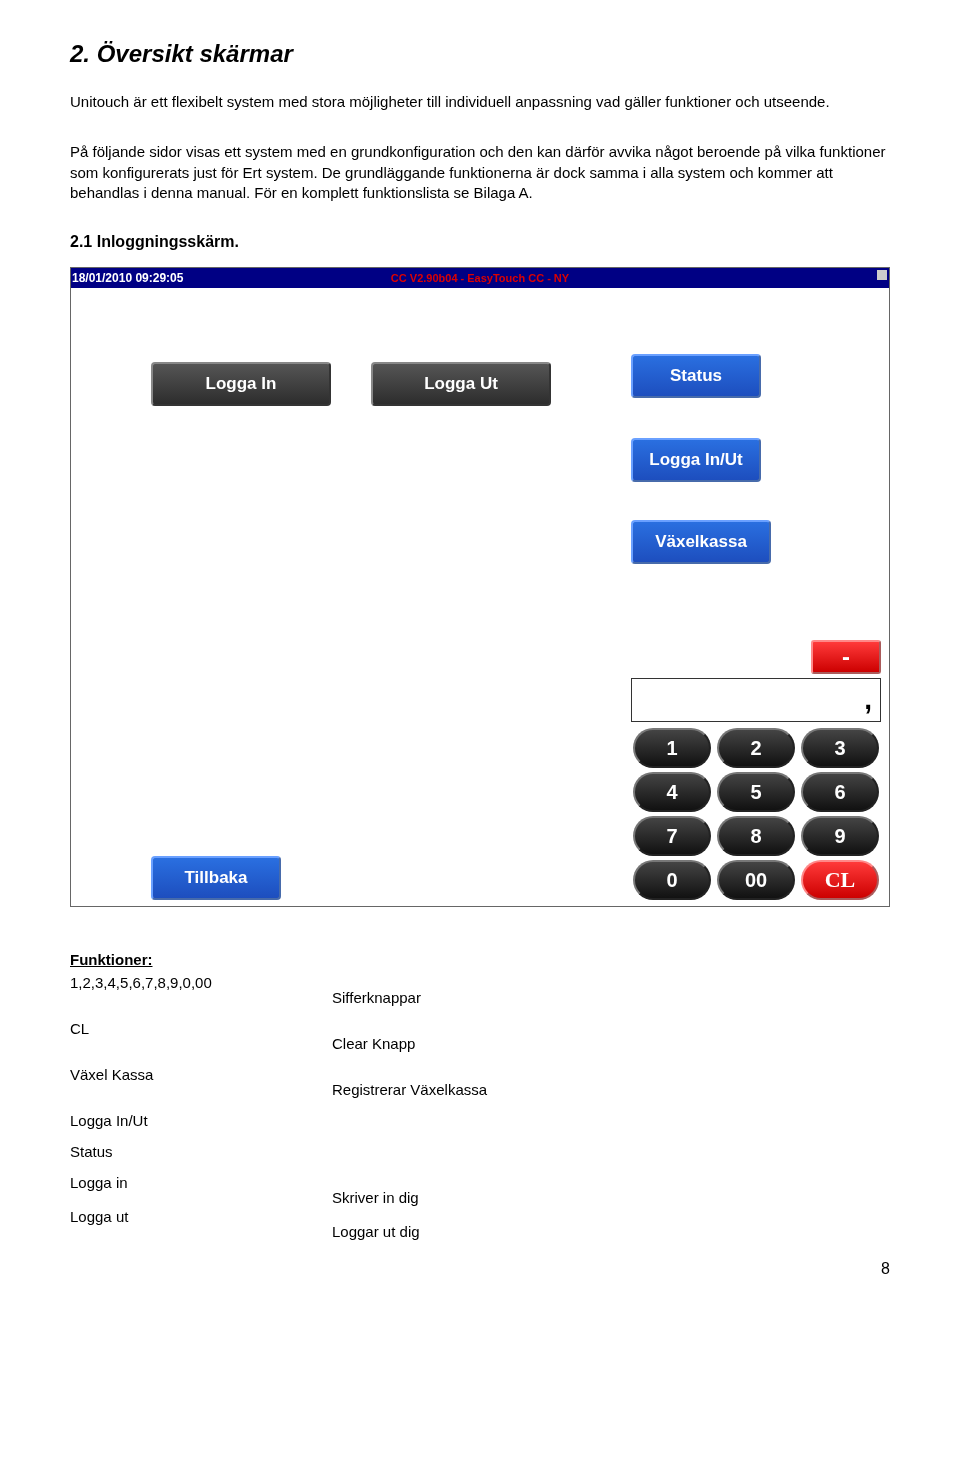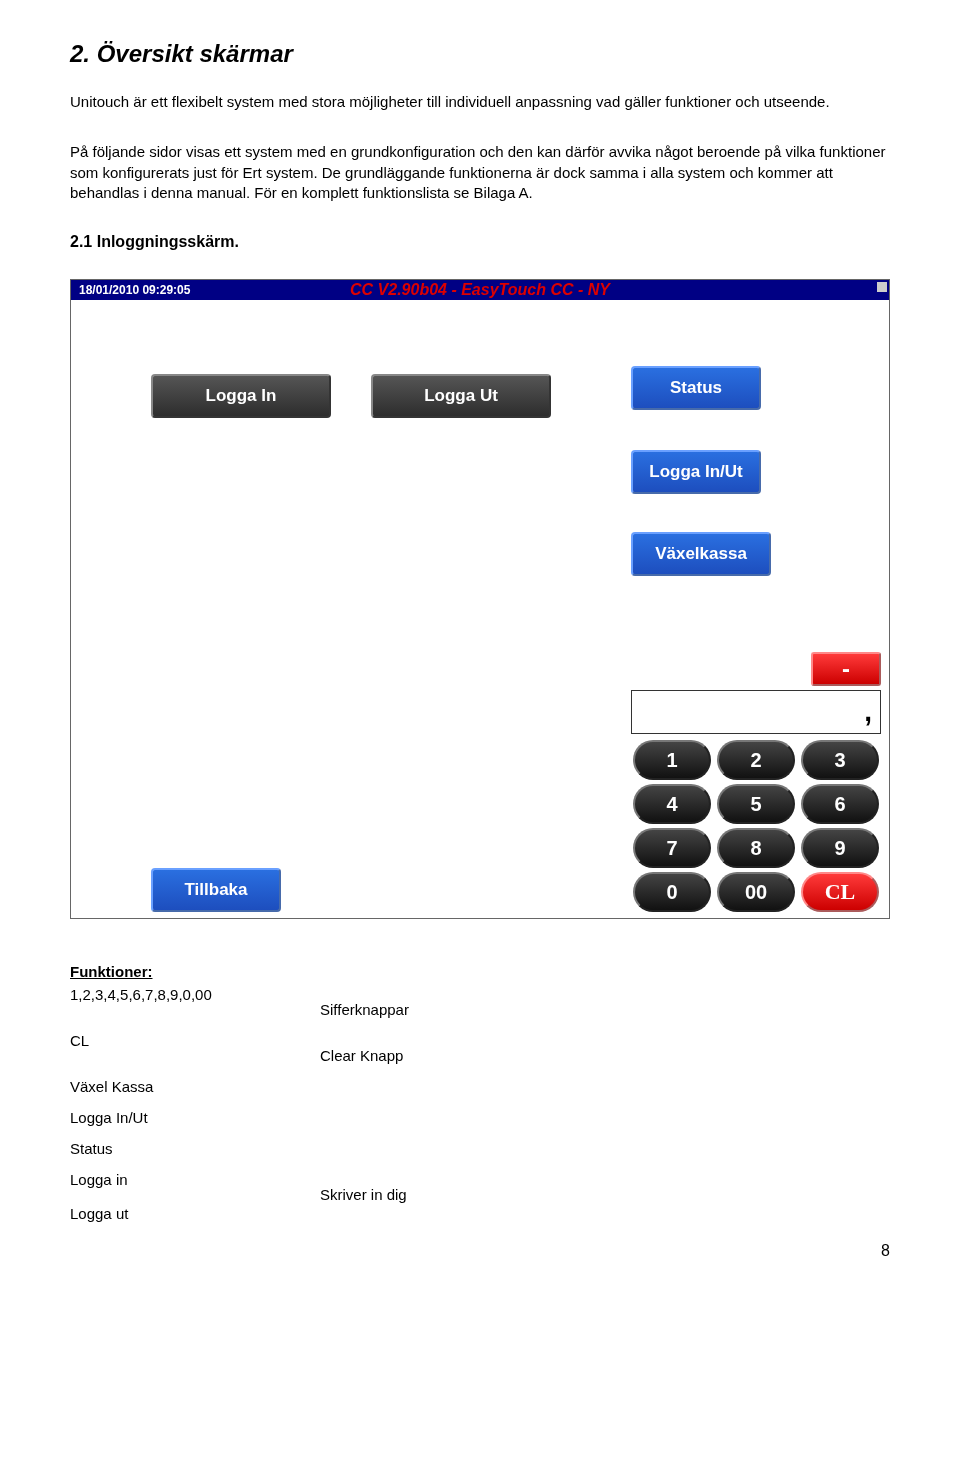--- a/index.html
+++ b/index.html
@@ -15,49 +15,48 @@
   h2.section-title {
     font-size: 24px;
     font-weight: bold;
     font-style: italic;
     margin-bottom: 24px;
   }
   p.para { margin-bottom: 30px; line-height: 1.35; }
   h3.subsection {
     font-size: 16px;
     font-weight: bold;
-    margin-bottom: 28px;
+    margin-bottom: 16px;
   }
   
   .screenshot {
     width: 820px;
     height: 640px;
     background: #fff;
     position: relative;
     border: 1px solid #666;
     margin-bottom: 44px;
   }
   .titlebar {
     height: 20px;
     background: #000084;
     color: #fff;
     font-size: 12px;
     font-weight: bold;
     line-height: 20px;
-    padding-left: 8px;
+    padding-left: 1px;
     position: relative;
   }
   .titlebar .center {
     position: absolute;
     left: 50%;
     transform: translateX(-50%);
     color: #d00;
     top: 0;
-    font-size: 16px;
-    font-style: italic;
+    font-size: 11px;
   }
   .titlebar .corner {
     position: absolute;
     right: 2px; top: 2px;
     width: 10px; height: 10px;
     background: #ccc;
   }
   .btn-dark, .btn-blue {
     position: absolute;
     height: 44px;
@@ -120,21 +119,21 @@
     background: linear-gradient(#ff3a3a,#cc0000);
     border: 2px outset #ff8888;
     font-family: "Times New Roman", serif;
     font-size: 22px;
   }
   .funk-heading {
     font-weight: bold;
     text-decoration: underline;
     margin-bottom: 6px;
   }
-  .funk-row { display:flex; margin-bottom: 14px; }
+  .funk-row { display:flex; margin-bottom: 14px; gap: 12px; }
   .funk-left { width: 250px; }
   .funk-right { flex:1;margin-top:15px; }
   .pagenum { text-align: right; margin-top: 20px; font-size: 16px; }
 </style>
 </head>
 <body>
 
 <h2 class="section-title">2. Översikt  skärmar</h2>
 
 <p class="para">Unitouch är ett flexibelt system med stora möjligheter till individuell anpassning vad gäller funktioner och utseende.</p>
@@ -181,28 +180,30 @@
 <div class="funk-row">
   <div class="funk-left">1,2,3,4,5,6,7,8,9,0,00</div>
   <div class="funk-right">Sifferknappar</div>
 </div>
 <div class="funk-row">
   <div class="funk-left">CL</div>
   <div class="funk-right">Clear Knapp</div>
 </div>
 <div class="funk-row">
   <div class="funk-left">Växel Kassa</div>
+  <div class="funk-right">Registrerar Växelkassa</div>
 </div>
 <div class="funk-row">
   <div class="funk-left">Logga In/Ut</div>
 </div>
 <div class="funk-row">
   <div class="funk-left">Status</div>
 </div>
 <div class="funk-row" style="margin-bottom:2px;">
   <div class="funk-left">Logga in</div>
   <div class="funk-right">Skriver in dig</div>
 </div>
 <div class="funk-row" style="margin-bottom:0;">
   <div class="funk-left">Logga ut</div>
+  <div class="funk-right">Loggar ut dig</div>
 </div>
 
 <div class="pagenum">8</div>
 
 </body></html>

